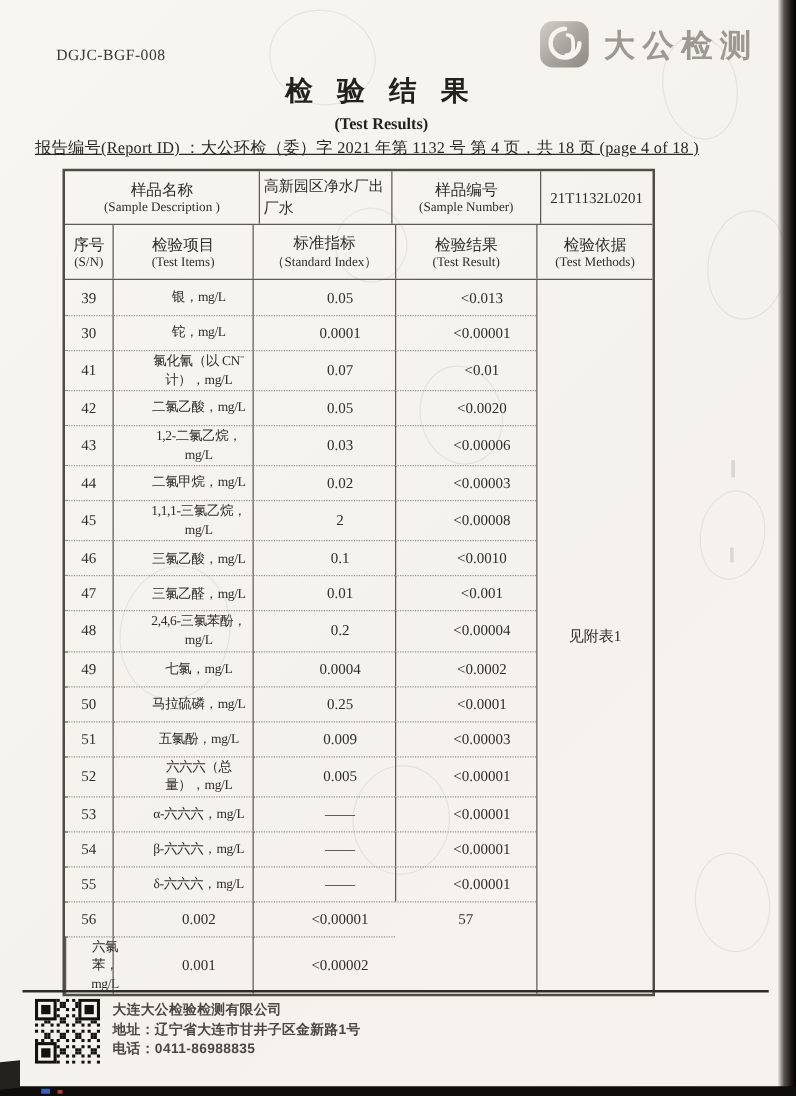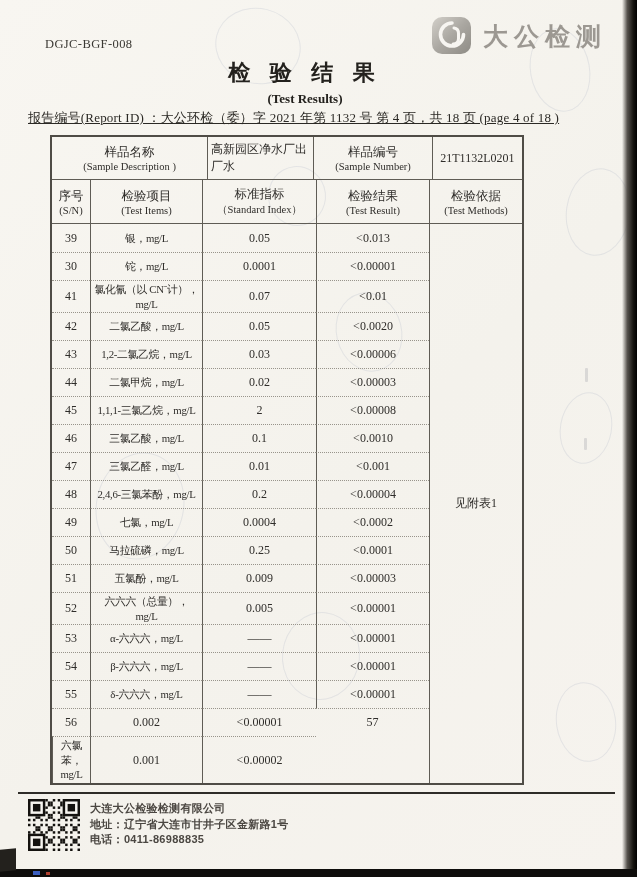--- a/index.html
+++ b/index.html
@@ -38,21 +38,21 @@
   .hrow2 .hcell { min-height:43px; }
   .hrow1 .hcell + .hcell, .hrow2 .hcell + .hcell { border-left:1px solid #5f5c55; }
   .hl { font-size:12.5px; }
   .hs { font-size:10.5px; }
   .hv { font-size:12px; }
   .tbody { position:relative; display:grid; grid-template-columns:var(--cols);
            grid-auto-rows:minmax(28px,auto); grid-auto-flow:row; }
   .cell { display:flex; align-items:center; justify-content:center; text-align:center;
           padding:1px 3px; font-size:12px; border-top:1px dotted #98948b; }
   .cell.first { border-top:none; }
-  .cell.c2, .cell.c3, .cell.c4 { border-left:1px solid #5f5c55; }
+  .cell.c2, .cell.c3, .cell.c4 { border-left:1px solid #5f5c55;padding-left:28px; }
   .cell.item { font-size:10.8px; letter-spacing:-0.3px; line-height:1.35; }
   .methods-cell { grid-column:5; border-left:1px solid #5f5c55; display:flex;
                   align-items:center; justify-content:center; font-size:12px; }
 
   
   .foot-rule { position:absolute; left:18px; top:792px; width:597px; border-top:2px solid #2e2c28; }
   .qr { position:absolute; left:28px; top:799px; }
   .foot-text { position:absolute; left:90px; top:801px; font-family:"Liberation Sans", sans-serif;
                font-weight:bold; font-size:11px; line-height:15.5px; color:#4b4742; letter-spacing:0.3px; }
 </style>

